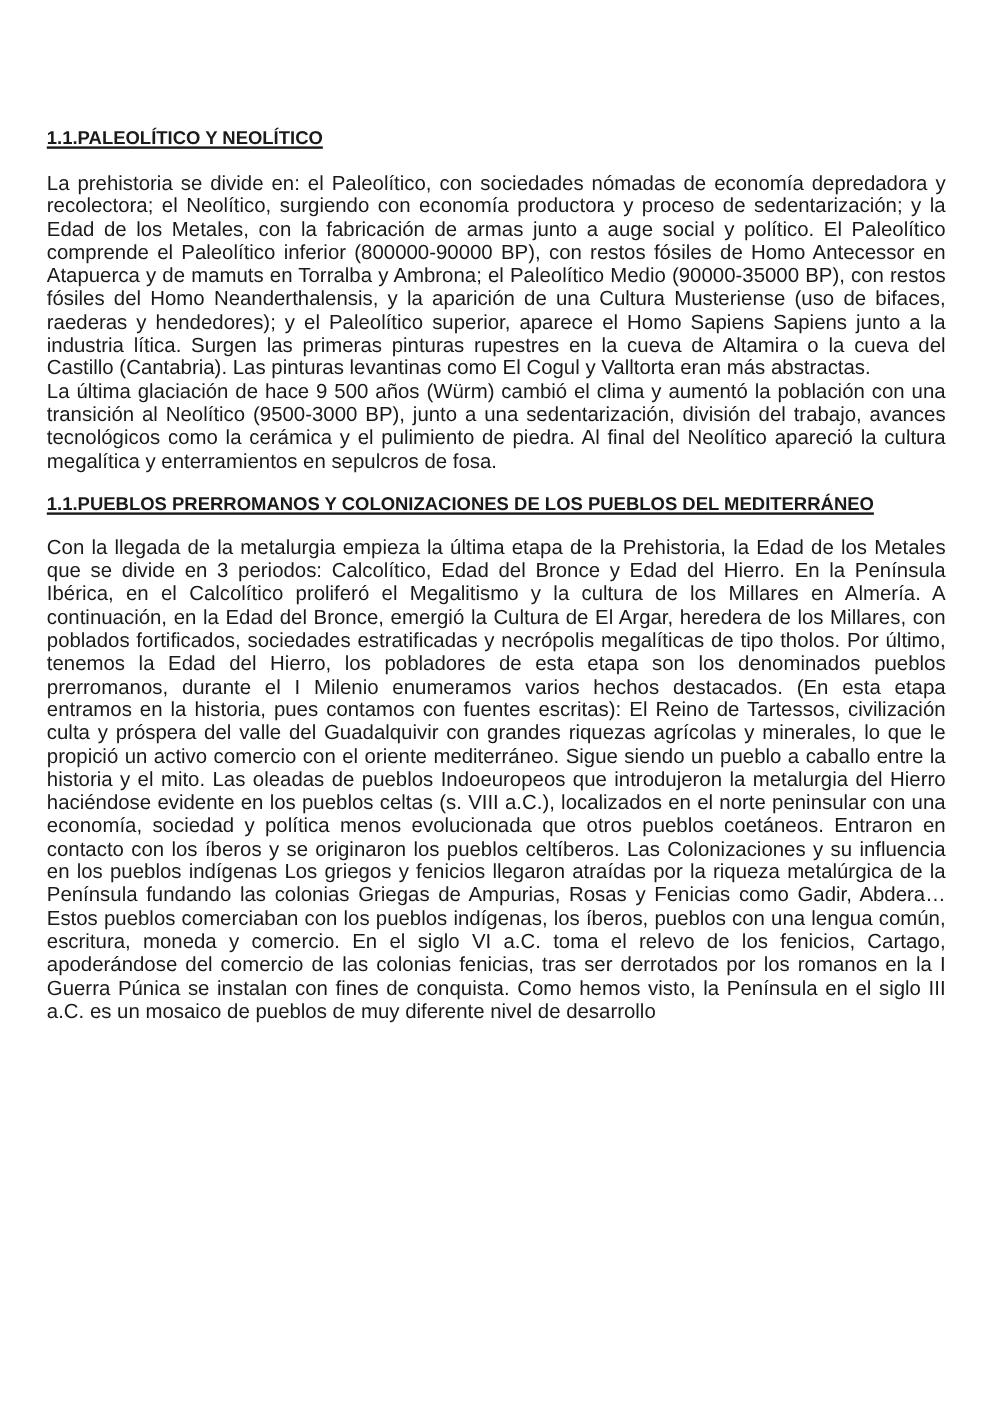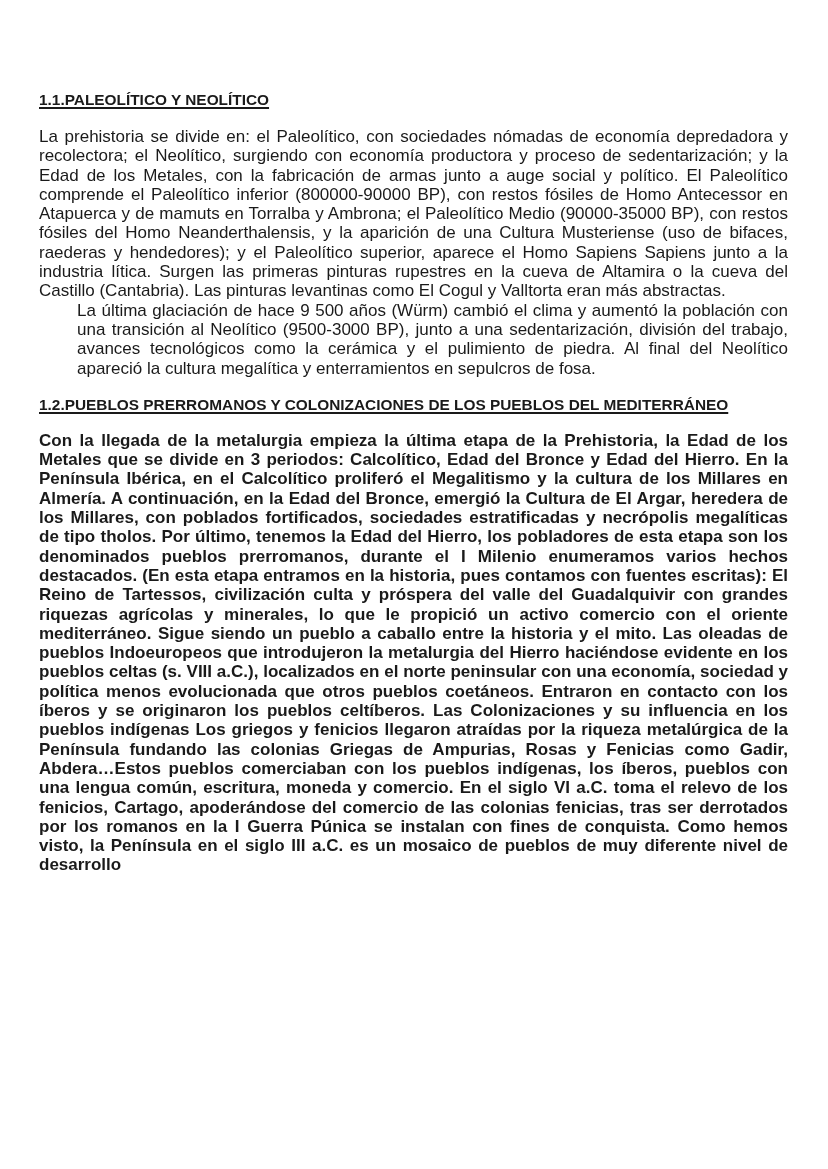--- a/index.html
+++ b/index.html
@@ -21,32 +21,32 @@
     line-height: 20px;
     margin: 0;
     letter-spacing: 0px;
   }
   .para {
     font-size: 17px;
     line-height: 19.3px;
     text-align: justify;
     margin: 0;
   }
-  .h1 { margin-top: 0; }
+  .h1 { margin-top: 16px; }
   .p1 { margin-top: 17px; }
-  .p2 { margin-top: 0; margin-left: 38px; }
+  .p2 { margin-top: 0; }
   .h2 { margin-top: 17px; }
-  .p3 { margin-top: 16px; font-weight: bold; }
+  .p3 { margin-top: 16px; }
 </style>
 </head>
 <body>
 
 <div class="page">
   <section>
     <h2 class="heading h1">1.1.PALEOLÍTICO Y NEOLÍTICO</h2>
     <p class="para p1">La prehistoria se divide en: el Paleolítico, con sociedades nómadas de economía depredadora y recolectora; el Neolítico, surgiendo con economía productora y proceso de sedentarización; y la Edad de los Metales, con la fabricación de armas junto a auge social y político. El Paleolítico comprende el Paleolítico inferior (800000-90000 BP), con restos fósiles de Homo Antecessor en Atapuerca y de mamuts en Torralba y Ambrona; el Paleolítico Medio (90000-35000 BP), con restos fósiles del Homo Neanderthalensis, y la aparición de una Cultura Musteriense (uso de bifaces, raederas y hendedores); y el Paleolítico superior, aparece el Homo Sapiens Sapiens junto a la industria lítica. Surgen las primeras pinturas rupestres en la cueva de Altamira o la cueva del Castillo (Cantabria). Las pinturas levantinas como El Cogul y Valltorta eran más abstractas.</p>
     <p class="para p2">La última glaciación de hace 9 500 años (Würm) cambió el clima y aumentó la población con una transición al Neolítico (9500-3000 BP), junto a una sedentarización, división del trabajo, avances tecnológicos como la cerámica y el pulimiento de piedra. Al final del Neolítico apareció la cultura megalítica y enterramientos en sepulcros de fosa.</p>
   </section>
   <section>
-    <h2 class="heading h2">1.2.PUEBLOS PRERROMANOS Y COLONIZACIONES DE LOS PUEBLOS DEL MEDITERRÁNEO</h2>
+    <h2 class="heading h2">1.1.PUEBLOS PRERROMANOS Y COLONIZACIONES DE LOS PUEBLOS DEL MEDITERRÁNEO</h2>
     <p class="para p3">Con la llegada de la metalurgia empieza la última etapa de la Prehistoria, la Edad de los Metales que se divide en 3 periodos: Calcolítico, Edad del Bronce y Edad del Hierro. En la Península Ibérica, en el Calcolítico proliferó el Megalitismo y la cultura de los Millares en Almería. A continuación, en la Edad del Bronce, emergió la Cultura de El Argar, heredera de los Millares, con poblados fortificados, sociedades estratificadas y necrópolis megalíticas de tipo tholos. Por último, tenemos la Edad del Hierro, los pobladores de esta etapa son los denominados pueblos prerromanos, durante el I Milenio enumeramos varios hechos destacados. (En esta etapa entramos en la historia, pues contamos con fuentes escritas): El Reino de Tartessos, civilización culta y próspera del valle del Guadalquivir con grandes riquezas agrícolas y minerales, lo que le propició un activo comercio con el oriente mediterráneo. Sigue siendo un pueblo a caballo entre la historia y el mito. Las oleadas de pueblos Indoeuropeos que introdujeron la metalurgia del Hierro haciéndose evidente en los pueblos celtas (s. VIII a.C.), localizados en el norte peninsular con una economía, sociedad y política menos evolucionada que otros pueblos coetáneos. Entraron en contacto con los íberos y se originaron los pueblos celtíberos. Las Colonizaciones y su influencia en los pueblos indígenas Los griegos y fenicios llegaron atraídas por la riqueza metalúrgica de la Península fundando las colonias Griegas de Ampurias, Rosas y Fenicias como Gadir, Abdera…Estos pueblos comerciaban con los pueblos indígenas, los íberos, pueblos con una lengua común, escritura, moneda y comercio. En el siglo VI a.C. toma el relevo de los fenicios, Cartago, apoderándose del comercio de las colonias fenicias, tras ser derrotados por los romanos en la I Guerra Púnica se instalan con fines de conquista. Como hemos visto, la Península en el siglo III a.C. es un mosaico de pueblos de muy diferente nivel de desarrollo</p>
   </section>
 </div>
 
 </body></html>

